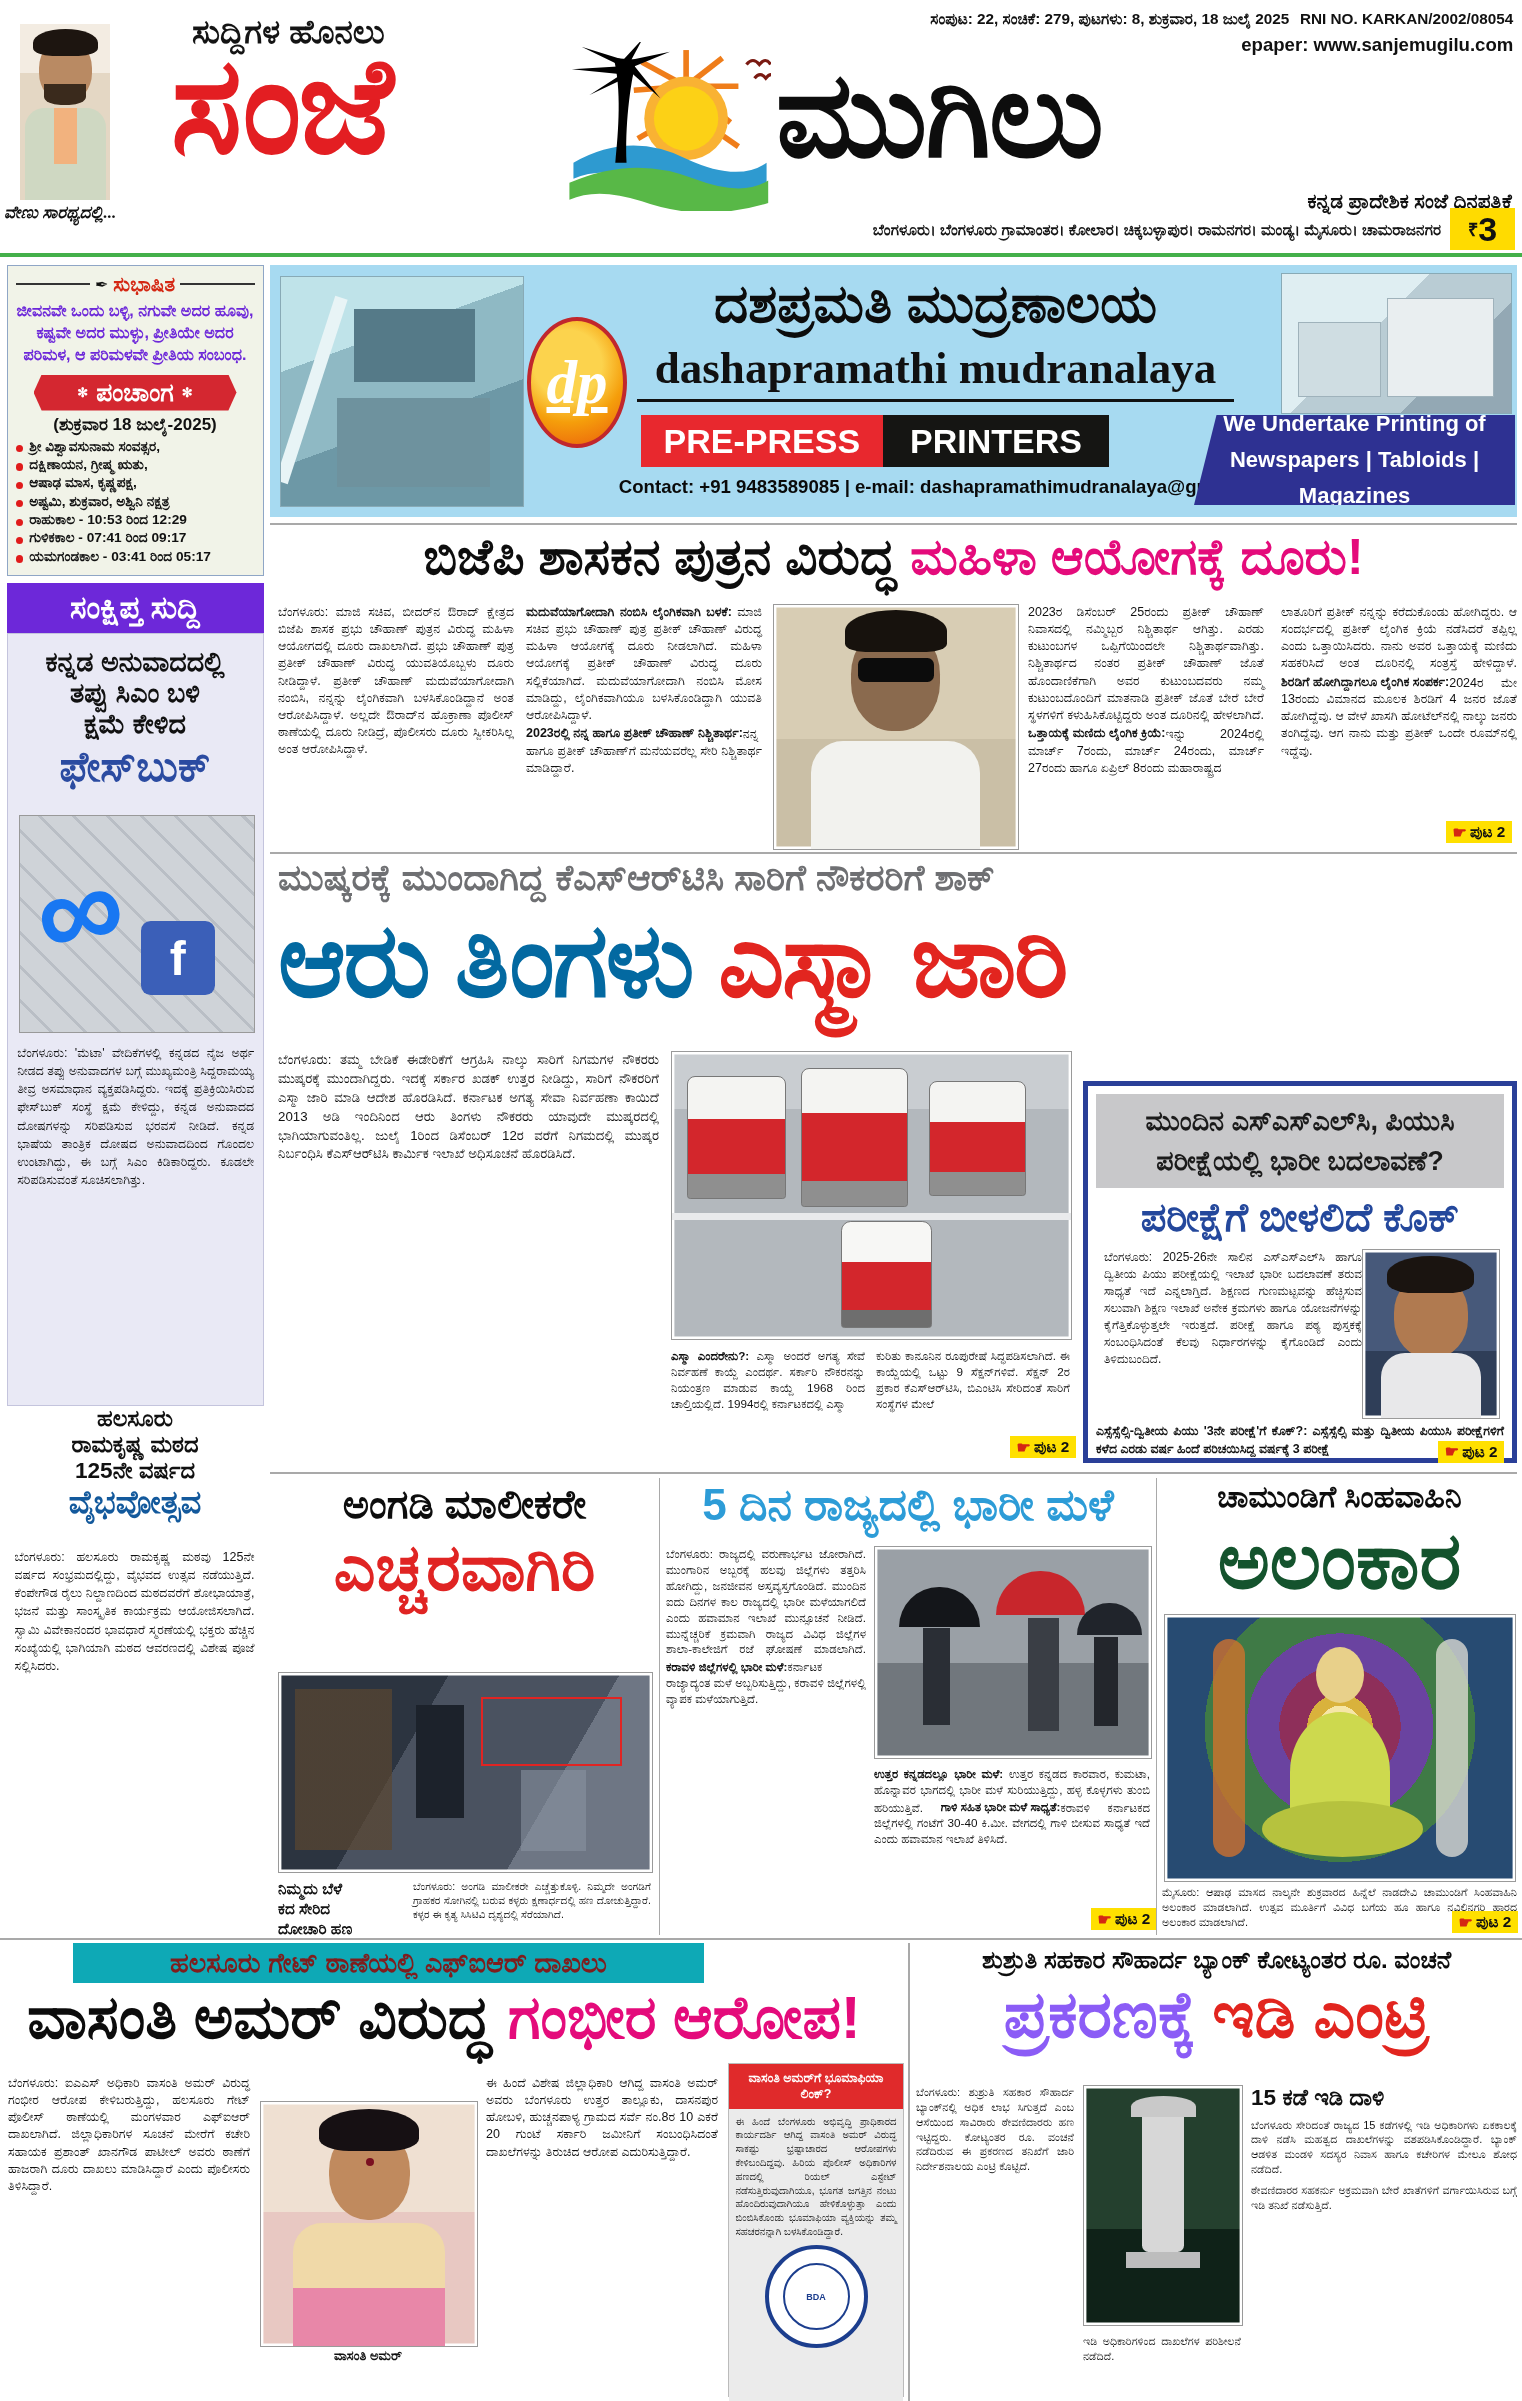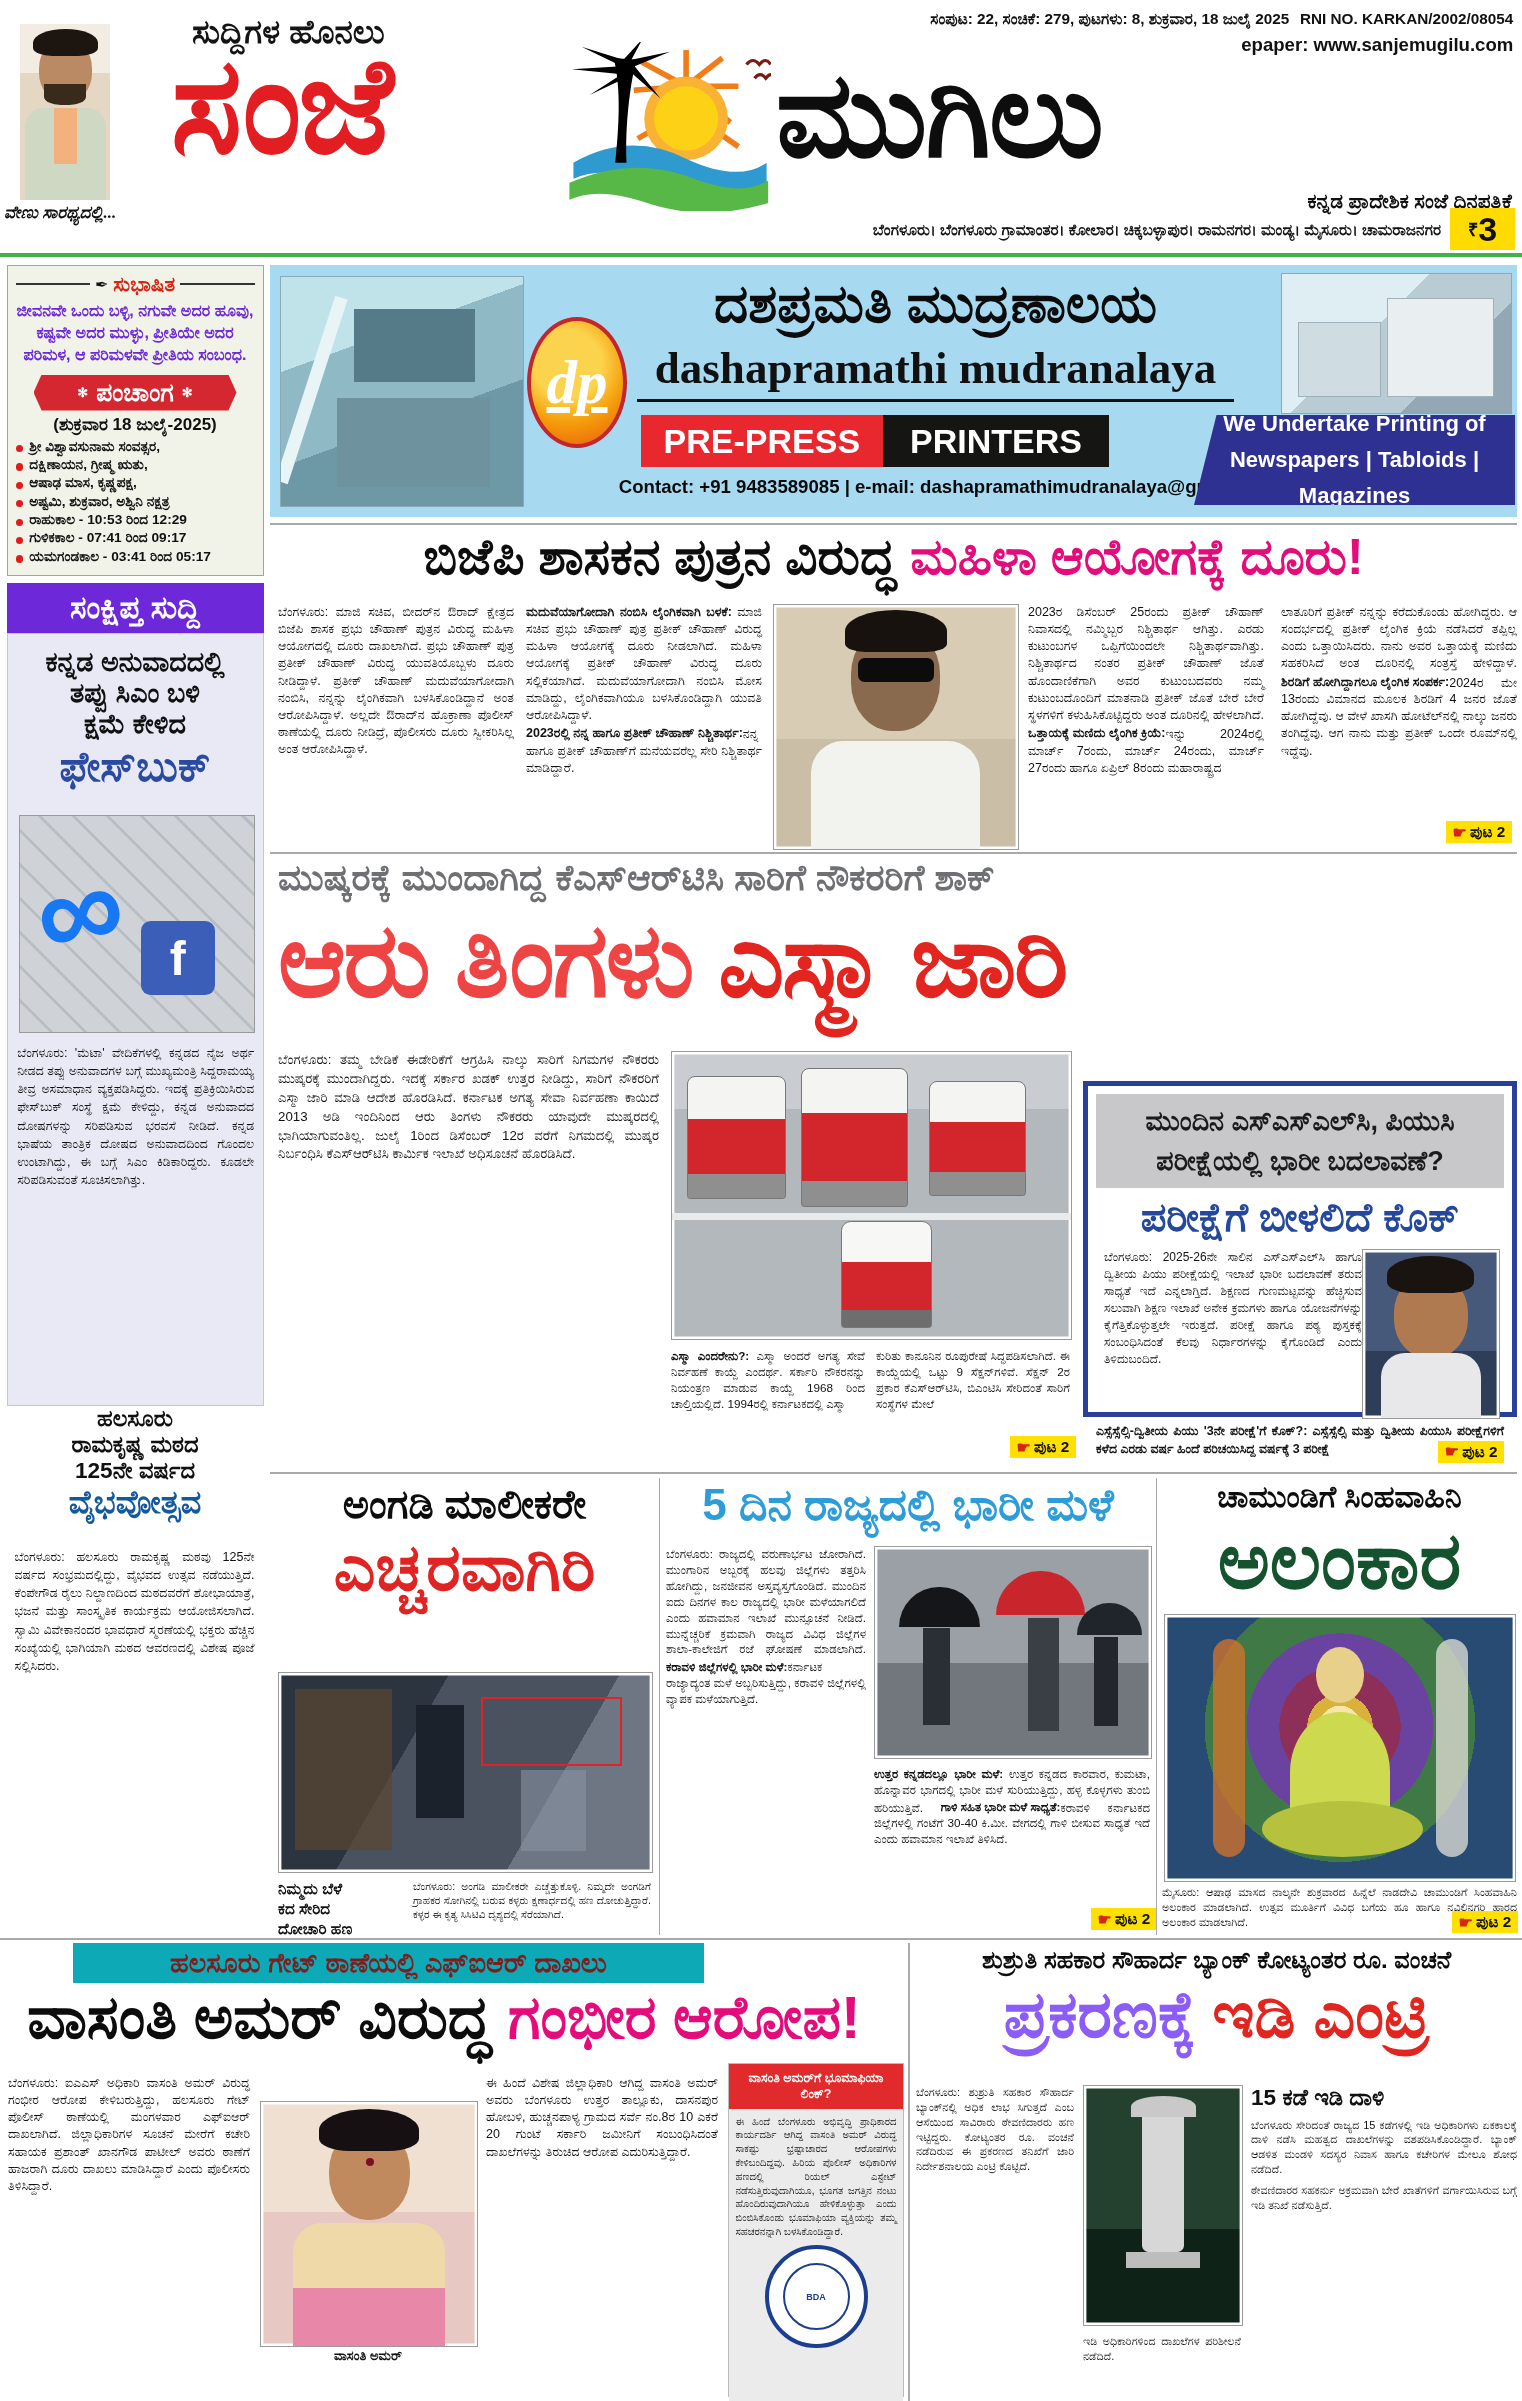--- a/index.html
+++ b/index.html
@@ -204,41 +204,41 @@
   </div>
   <div class="abs badge" style="left:1446px;top:821px;">
     <span class="fing">☛</span>
       <span>ಪುಟ 2</span>
   </div>
 
   <div class="abs hr" style="left:270px;top:852px;width:1247px;height:1.6px;"></div>
 
   <div class="abs x9 nw grayk" style="left:278px;top:857px;font-size:36px;">ಮುಷ್ಕರಕ್ಕೆ ಮುಂದಾಗಿದ್ದ ಕೆಎಸ್‌ಆರ್‌ಟಿಸಿ ಸಾರಿಗೆ ನೌಕರರಿಗೆ ಶಾಕ್</div>
   <div class="abs nw" style="left:278px;top:902px;font-size:103px;font-weight:900;letter-spacing:-2.4px;line-height:1.15;">
-    <span style="color:#ef4444;">ಆರು ತಿಂಗಳು </span>
+    <span style="color:#0369a1;">ಆರು ತಿಂಗಳು </span>
     <span style="color:#e2251f;">ಎಸ್ಮಾ ಜಾರಿ</span>
   </div>
   <div class="abs j" style="left:278px;top:1051px;width:381px;height:413px;font-size:13.3px;line-height:1.42;">ಬೆಂಗಳೂರು: ತಮ್ಮ ಬೇಡಿಕೆ ಈಡೇರಿಕೆಗೆ ಆಗ್ರಹಿಸಿ ನಾಲ್ಕು ಸಾರಿಗೆ ನಿಗಮಗಳ ನೌಕರರು ಮುಷ್ಕರಕ್ಕೆ ಮುಂದಾಗಿದ್ದರು. ಇದಕ್ಕೆ ಸರ್ಕಾರ ಖಡಕ್ ಉತ್ತರ ನೀಡಿದ್ದು, ಸಾರಿಗೆ ನೌಕರರಿಗೆ ಎಸ್ಮಾ ಜಾರಿ ಮಾಡಿ ಆದೇಶ ಹೊರಡಿಸಿದೆ. ಕರ್ನಾಟಕ ಅಗತ್ಯ ಸೇವಾ ನಿರ್ವಹಣಾ ಕಾಯಿದೆ 2013 ಅಡಿ ಇಂದಿನಿಂದ ಆರು ತಿಂಗಳು ನೌಕರರು ಯಾವುದೇ ಮುಷ್ಕರದಲ್ಲಿ ಭಾಗಿಯಾಗುವಂತಿಲ್ಲ. ಜುಲೈ 1ರಿಂದ ಡಿಸೆಂಬರ್ 12ರ ವರೆಗೆ ನಿಗಮದಲ್ಲಿ ಮುಷ್ಕರ ನಿರ್ಬಂಧಿಸಿ ಕೆಎಸ್‌ಆರ್‌ಟಿಸಿ ಕಾರ್ಮಿಕ ಇಲಾಖೆ ಅಧಿಸೂಚನೆ ಹೊರಡಿಸಿದೆ.</div>
   <div class="ph frame" style="left:671px;top:1051px;width:399px;height:287px;background:linear-gradient(#c9cdd1 0 20%,#b3b8bd 20% 100%);">
     <div style="position:absolute;left:14.5px;top:24px;width:97px;height:121px;background:linear-gradient(#f4f4f2 0 35%,#d3262c 35% 80%,#8f8f8f 80% 100%);border-radius:8px 8px 3.2px 3.2px;border:0.8px solid #777;"></div>
     <div style="position:absolute;left:129px;top:16px;width:105px;height:137px;background:linear-gradient(#f4f4f2 0 32%,#d3262c 32% 82%,#8f8f8f 82% 100%);border-radius:8px 8px 3.2px 3.2px;border:0.8px solid #777;"></div>
     <div style="position:absolute;left:257px;top:29px;width:95px;height:113px;background:linear-gradient(#f4f4f2 0 35%,#d3262c 35% 80%,#8f8f8f 80% 100%);border-radius:8px 8px 3.2px 3.2px;border:0.8px solid #777;"></div>
     <div style="position:absolute;left:169px;top:169px;width:89px;height:105px;background:linear-gradient(#f7f7f5 0 38%,#d3262c 38% 84%,#6e6e6e 84% 100%);border-radius:9.7px 9.7px 3.2px 3.2px;border:0.8px solid #777;"></div>
     <div style="position:absolute;left:0;top:161px;width:399px;height:6.5px;background:#e9eaec;"></div>
   </div>
   <div class="abs j body14" style="left:671px;top:1348px;width:194px;height:116px;">
     <b>ಎಸ್ಮಾ ಎಂದರೇನು?: </b><span>ಎಸ್ಮಾ ಅಂದರೆ ಅಗತ್ಯ ಸೇವೆ ನಿರ್ವಹಣೆ ಕಾಯ್ದೆ ಎಂದರ್ಥ. ಸರ್ಕಾರಿ ನೌಕರನನ್ನು ನಿಯಂತ್ರಣ ಮಾಡುವ ಕಾಯ್ದೆ 1968 ರಿಂದ ಚಾಲ್ತಿಯಲ್ಲಿದೆ. 1994ರಲ್ಲಿ ಕರ್ನಾಟಕದಲ್ಲಿ ಎಸ್ಮಾ</span>
   </div>
   <div class="abs j body14" style="left:876px;top:1348px;width:194px;height:116px;">ಕುರಿತು ಕಾನೂನಿನ ರೂಪುರೇಷೆ ಸಿದ್ಧಪಡಿಸಲಾಗಿದೆ. ಈ ಕಾಯ್ದೆಯಲ್ಲಿ ಒಟ್ಟು 9 ಸೆಕ್ಷನ್‌ಗಳಿವೆ. ಸೆಕ್ಷನ್ 2ರ ಪ್ರಕಾರ ಕೆಎಸ್‌ಆರ್‌ಟಿಸಿ, ಬಿಎಂಟಿಸಿ ಸೇರಿದಂತೆ ಸಾರಿಗೆ ಸಂಸ್ಥೆಗಳ ಮೇಲೆ</div>
   <div class="abs badge" style="left:1010px;top:1436px;">
     <span class="fing">☛</span>
       <span>ಪುಟ 2</span>
   </div>
 
-  <div class="abs" style="left:1083px;top:1081px;width:434px;height:336px;border:5.6px solid #2a3f98;box-sizing:border-box;background:#fff;padding:8px;">
+  <div class="abs" style="left:1083px;top:1081px;width:434px;height:382px;border:5.6px solid #2a3f98;box-sizing:border-box;background:#fff;padding:8px;">
     <div class="x9 c" style="background:#c8c8ca;color:#1b1b1b;font-size:27px;line-height:1.5;padding:6.5px 4.8px;">ಮುಂದಿನ ಎಸ್‌ಎಸ್‌ಎಲ್‌ಸಿ, ಪಿಯುಸಿ ಪರೀಕ್ಷೆಯಲ್ಲಿ ಭಾರೀ ಬದಲಾವಣೆ?</div>
     <div class="x9 c nw" style="color:#24489c;font-size:40px;margin-top:6.5px;">ಪರೀಕ್ಷೆಗೆ ಬೀಳಲಿದೆ ಕೊಕ್</div>
     <div style="display:flex;gap:0;margin-top:8px;margin-left:8px;">
       <div class="j" style="width:258px;font-size:12px;line-height:1.42;">ಬೆಂಗಳೂರು: 2025-26ನೇ ಸಾಲಿನ ಎಸ್‌ಎಸ್‌ಎಲ್‌ಸಿ ಹಾಗೂ ದ್ವಿತೀಯ ಪಿಯು ಪರೀಕ್ಷೆಯಲ್ಲಿ ಇಲಾಖೆ ಭಾರೀ ಬದಲಾವಣೆ ತರುವ ಸಾಧ್ಯತೆ ಇದೆ ಎನ್ನಲಾಗ್ತಿದೆ. ಶಿಕ್ಷಣದ ಗುಣಮಟ್ಟವನ್ನು ಹೆಚ್ಚಿಸುವ ಸಲುವಾಗಿ ಶಿಕ್ಷಣ ಇಲಾಖೆ ಅನೇಕ ಕ್ರಮಗಳು ಹಾಗೂ ಯೋಜನೆಗಳನ್ನು ಕೈಗೆತ್ತಿಕೊಳ್ಳುತ್ತಲೇ ಇರುತ್ತದೆ. ಪರೀಕ್ಷೆ ಹಾಗೂ ಪಠ್ಯ ಪುಸ್ತಕಕ್ಕೆ ಸಂಬಂಧಿಸಿದಂತೆ ಕೆಲವು ನಿರ್ಧಾರಗಳನ್ನು ಕೈಗೊಂಡಿದೆ ಎಂದು ತಿಳಿದುಬಂದಿದೆ.</div>
       <div class="ph frame" style="position:relative;width:136px;height:168px;background:linear-gradient(#47597a 0 60%,#2f3e58 60% 100%);flex:0 0 auto;">
         <div style="position:absolute;left:31px;top:24px;width:74px;height:84px;border-radius:46%;background:#b07a50;"></div>
         <div style="position:absolute;left:24px;top:6.5px;width:87px;height:37px;border-radius:50% 50% 30% 30%;background:#1a1410;"></div>
         <div style="position:absolute;left:18px;top:103px;width:100px;height:65px;border-radius:24px 24px 0 0;background:#e8e8ea;"></div>
       </div>
     </div>

